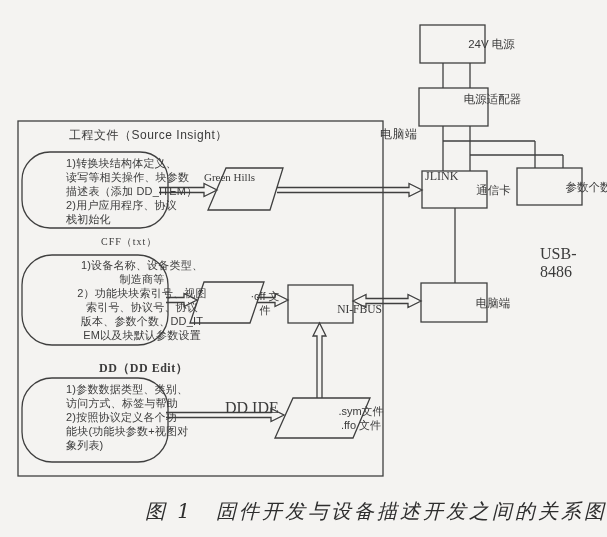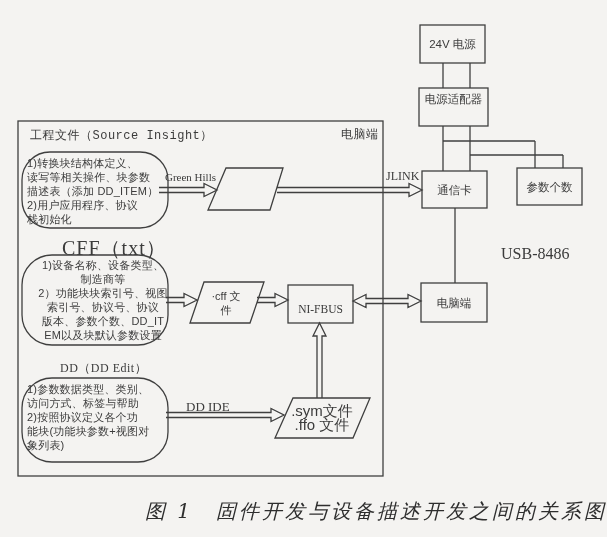--- a/index.html
+++ b/index.html
@@ -6,30 +6,30 @@
   body{
     width:607px;height:537px;
     background:#f4f3f1;
     font-family:"Liberation Sans", sans-serif;
     color:#3b3b3b;
     position:relative;
     overflow:hidden;
   }
   #stage{position:absolute;left:0;top:0;width:607px;height:537px;}
   #shapes{position:absolute;left:0;top:0;}
-  .lbl{position:absolute;white-space:pre-line;color:#3b3b3b;}
+  .lbl{position:absolute;white-space:pre-line;color:#3b3b3b;padding-left:39px;}
   .blocktext{
     font-size:11px;line-height:14px;letter-spacing:0.2px;
   }
   .nodetext{
     display:flex;align-items:center;justify-content:center;text-align:center;
     font-size:11.5px;line-height:14px;
   }
   .edgelabel{font-size:11px;font-family:"Liberation Serif", serif;}
-  .grouptitle{font-size:12px;font-family:Liberation Mono, monospace;letter-spacing:0.5px;}
+  .grouptitle{font-size:12px;font-family:Liberation Sans, sans-serif;letter-spacing:0.5px;}
   .subtitle{font-family:"Liberation Serif", serif;}
   #caption{
     position:absolute;left:0;top:498px;width:607px;
     text-align:right;
     font-family:"DejaVu Serif", serif;
     font-style:italic;
     font-size:20px;
     letter-spacing:3px;
     color:#2e2e2e;
   }
@@ -88,45 +88,45 @@
 描述表（添加 DD_ITEM）
 2)用户应用程序、协议
 栈初始化</div>
 
   <div class="lbl edgelabel" style="left:165px;top:171px;">Green Hills</div>
 
   <div class="lbl nodetext" style="left:208px;top:168px;width:75px;height:42px;font-size:12px;"></div>
 
   <div class="lbl edgelabel" style="left:386px;top:169px;font-size:12px;">JLINK</div>
 
-  <div class="lbl subtitle" style="left:62px;top:235px;font-size:20px;letter-spacing:1px;">CFF（txt）</div>
+  <div class="lbl subtitle" style="left:62px;top:235px;font-size:10px;letter-spacing:1px;">CFF（txt）</div>
 
   <div class="lbl blocktext" style="left:25px;top:258px;width:156px;text-align:center;">1)设备名称、设备类型、
 制造商等
 2）功能块块索引号、视图
 索引号、协议号、协议
 版本、参数个数、DD_IT
 EM以及块默认参数设置</div>
 
   <div class="lbl nodetext" style="left:192px;top:283px;width:68px;height:39px;font-size:11px;">·cff 文
 件</div>
 
   <div class="lbl nodetext" style="left:288px;top:285px;width:65px;height:48px;font-family:'Liberation Serif',serif;">NI-FBUS</div>
 
-  <div class="lbl subtitle" style="left:60px;top:360px;font-size:12px;letter-spacing:0.5px;">DD（DD Edit）</div>
+  <div class="lbl subtitle" style="left:60px;top:360px;font-size:12px;letter-spacing:0.5px;font-weight:bold;">DD（DD Edit）</div>
 
   <div class="lbl blocktext" style="left:27px;top:382px;width:152px;">1)参数数据类型、类别、
 访问方式、标签与帮助
 2)按照协议定义各个功
 能块(功能块参数+视图对
 象列表)</div>
 
-  <div class="lbl edgelabel" style="left:186px;top:399px;font-size:13px;">DD IDE</div>
+  <div class="lbl edgelabel" style="left:186px;top:399px;font-size:16px;">DD IDE</div>
 
-  <div class="lbl nodetext" style="left:277px;top:399px;width:90px;height:38px;font-size:15px;">.sym文件
+  <div class="lbl nodetext" style="left:277px;top:399px;width:90px;height:38px;font-size:11px;">.sym文件
 .ffo 文件</div>
 
   <div class="lbl nodetext" style="left:420px;top:25px;width:65px;height:38px;">24V 电源</div>
 
   <div class="lbl nodetext" style="left:419px;top:88px;width:69px;height:22px;">电源适配器</div>
 
   <div class="lbl nodetext" style="left:422px;top:171px;width:65px;height:37px;border-radius:11px;">通信卡</div>
 
   <div class="lbl nodetext" style="left:517px;top:168px;width:65px;height:37px;">参数个数</div>
 

